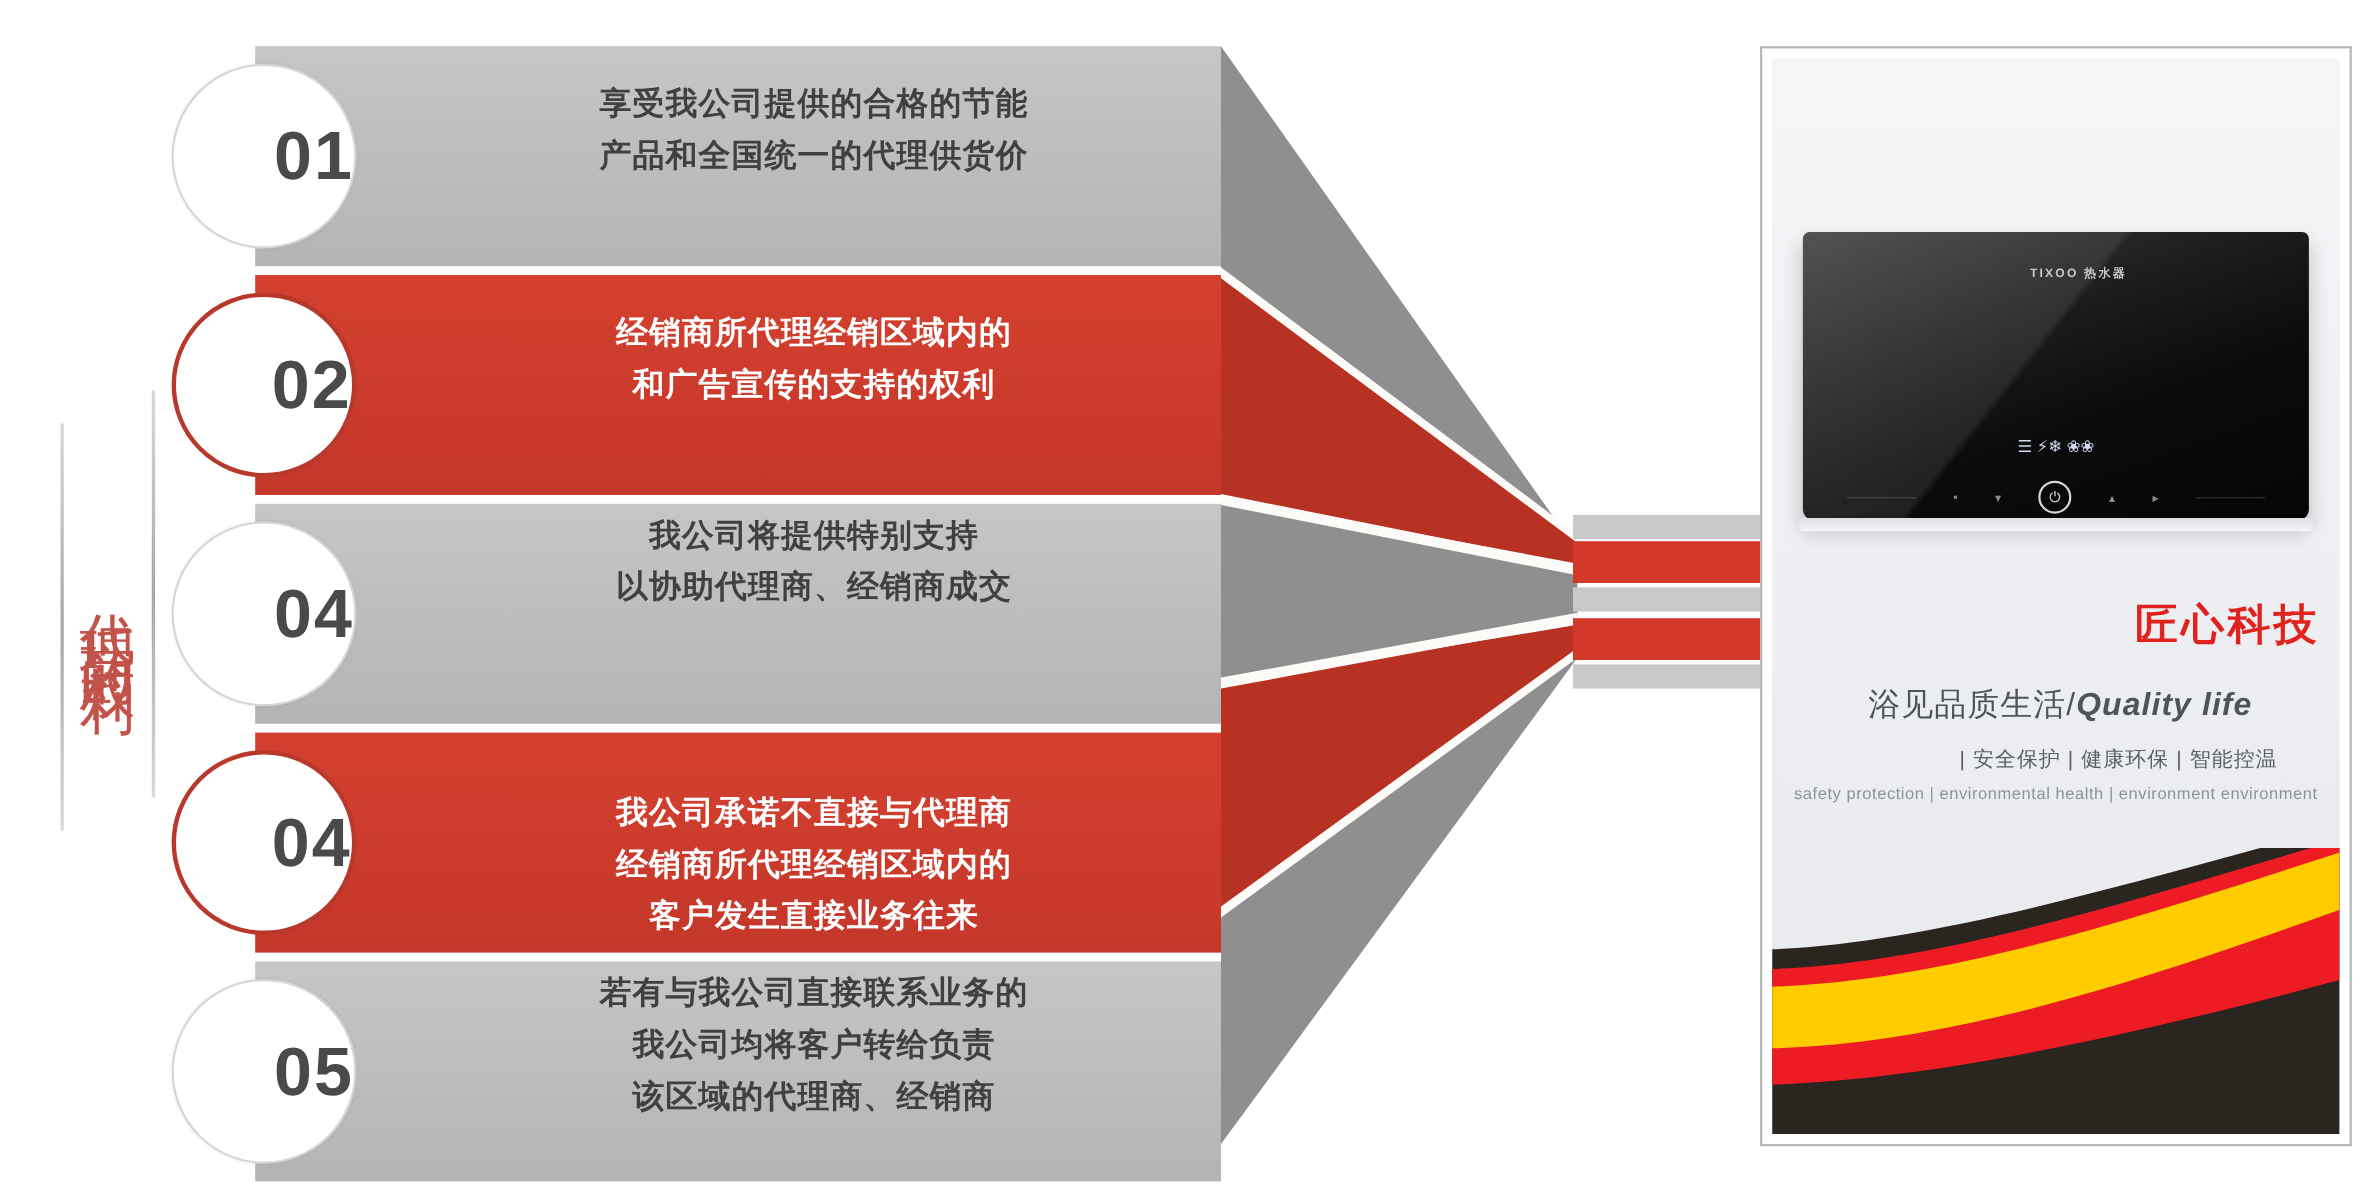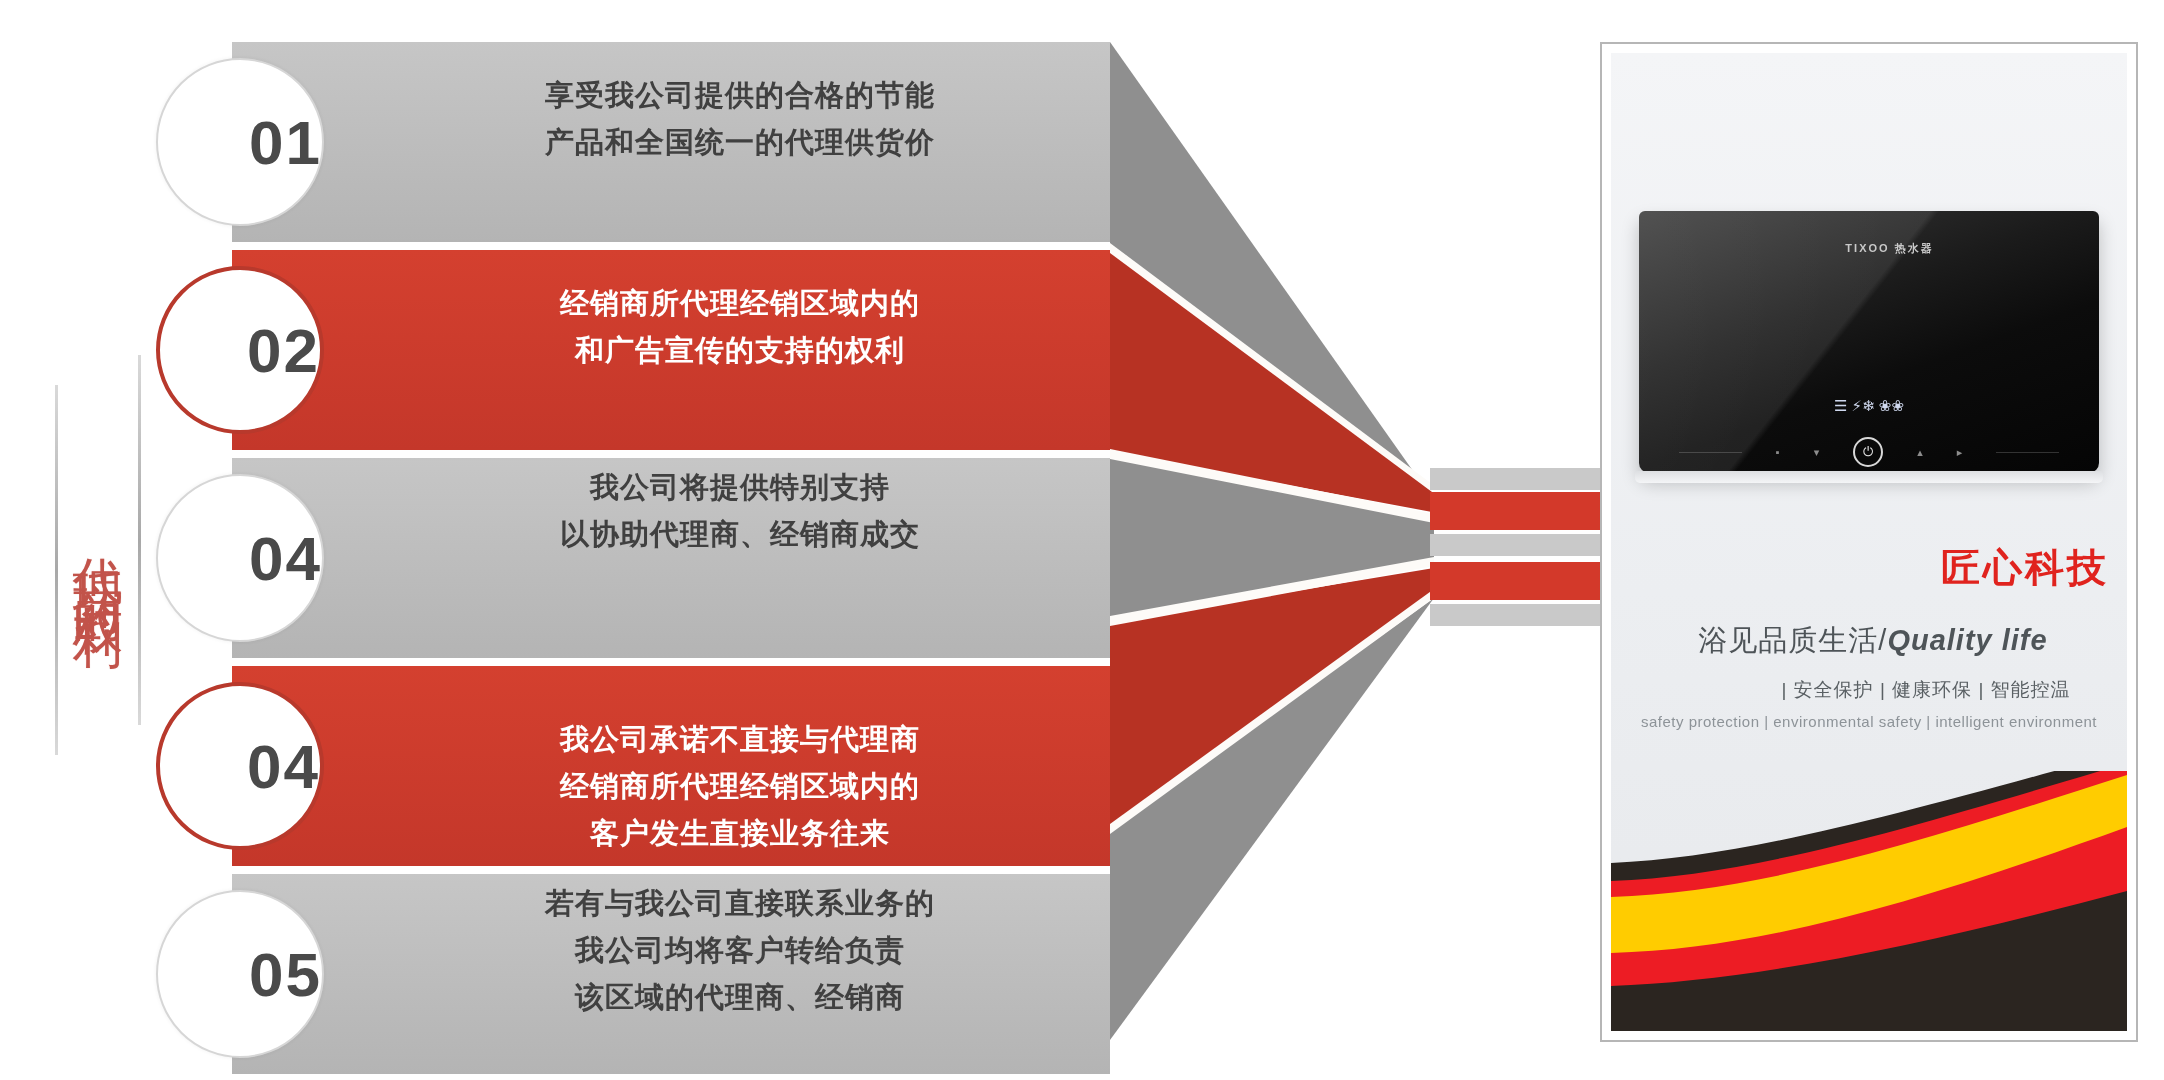--- a/index.html
+++ b/index.html
@@ -272,21 +272,21 @@
       </div>
       <div id="heater-base"></div>
 
       <div id="slogan-main">匠心科技</div>
 
       <div id="slogan-sub">
         <span>浴见品质生活/</span><span class="en">Quality life</span>
       </div>
 
       <div id="slogan-feat">| 安全保护 | 健康环保 | 智能控温</div>
-      <div id="slogan-feat-en">safety protection | environmental safety | intelligent environment</div>
+      <div id="slogan-feat-en">safety protection | environmental health | environment environment</div>
 
       <svg id="swoosh" viewBox="0 0 520 260" preserveAspectRatio="none">
         <path d="M0,92 C140,86 300,40 520,-20 L520,260 L0,260 Z" fill="#2b2520"></path>
         <path d="M0,110 C150,104 310,54 520,-8 L520,120 C330,170 150,210 0,215 Z" fill="#ed1c24"></path>
         <path d="M0,126 C160,120 320,68 520,4 L520,56 C330,124 160,178 0,182 Z" fill="#ffcc00"></path>
       </svg>
 
     </div>
   </div>
 

